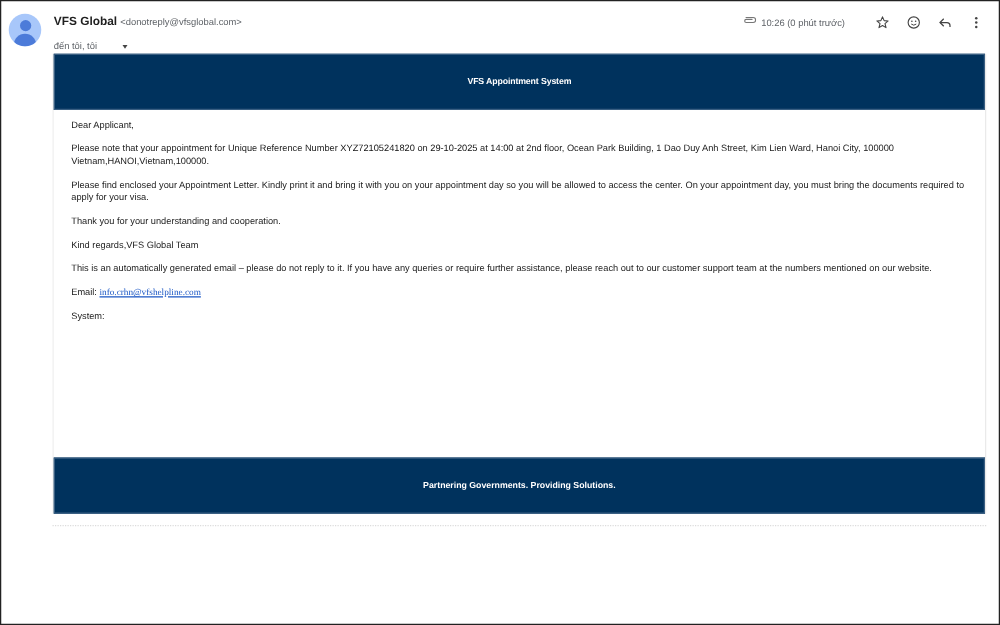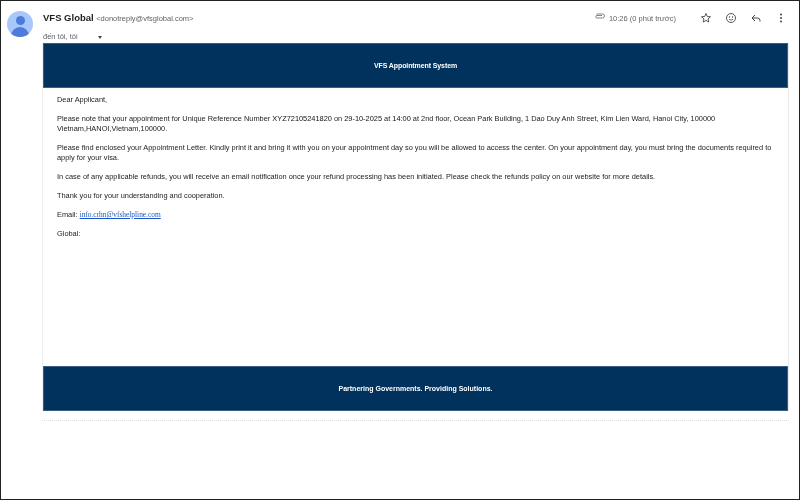--- a/index.html
+++ b/index.html
@@ -127,22 +127,23 @@
 </div>
 
 <div class="email">
   <div class="banner">
     <span>VFS Appointment System</span>
   </div>
   <div class="content">
     <p>Dear Applicant,</p>
     <p><span>Please note that your appointment for Unique Reference Number </span><b>XYZ72105241820</b><span> on </span><b>29-10-2025</b><span> at </span><b>14:00</b><span> at 2nd floor, Ocean Park Building, 1 Dao Duy Anh Street, Kim Lien Ward, Hanoi City, 100000 Vietnam,HANOI,Vietnam,100000.</span></p>
     <p>Please find enclosed your Appointment Letter. Kindly print it and bring it with you on your appointment day so you will be allowed to access the center. On your appointment day, you must bring the documents required to apply for your visa.</p>
-    <p>In case of any applicable refunds, you will receive an email notification once your refund processing has been initiated. Please check the refunds policy on our website for more details.</p>
     <p>Thank you for your understanding and cooperation.</p>
+    <p>Kind regards,VFS Global Team</p>
+    <p>This is an automatically generated email – please do not reply to it. If you have any queries or require further assistance, please reach out to our customer support team at the numbers mentioned on our website.</p>
     <p><span>Email: </span><a>info.crhn@vfshelpline.com</a></p>
-    <p>Global:</p>
+    <p>System:</p>
   </div>
   <div class="footer-banner">
     <span>Partnering Governments. Providing Solutions.</span>
   </div>
 </div>
 <div class="divider"></div>
 
 </body></html>

